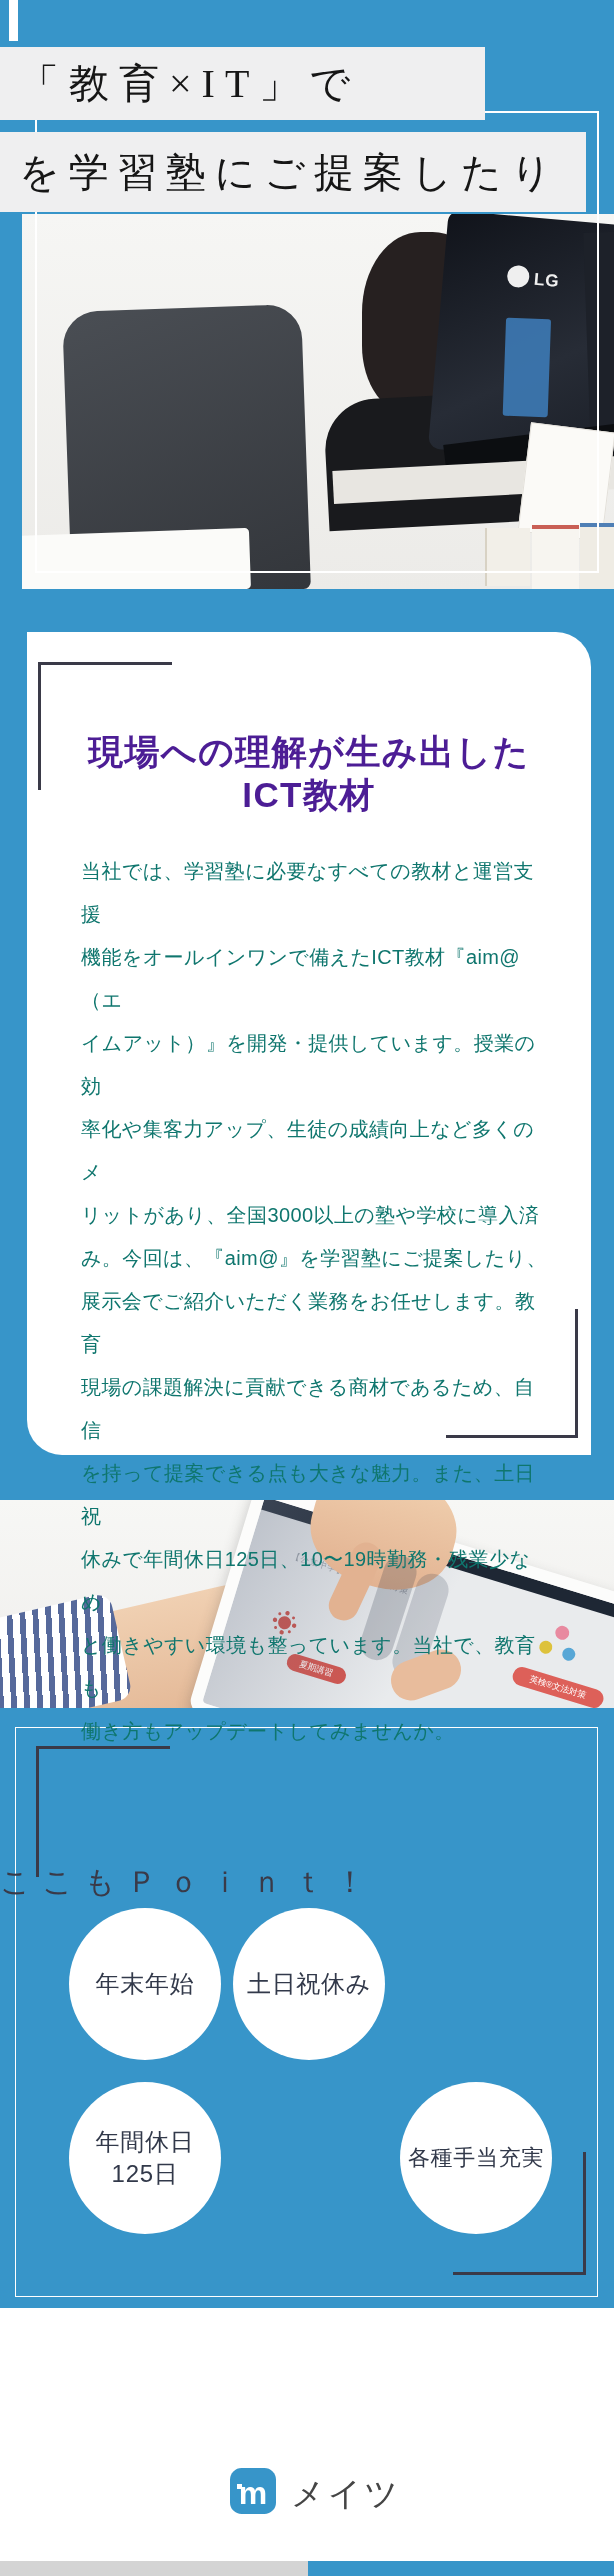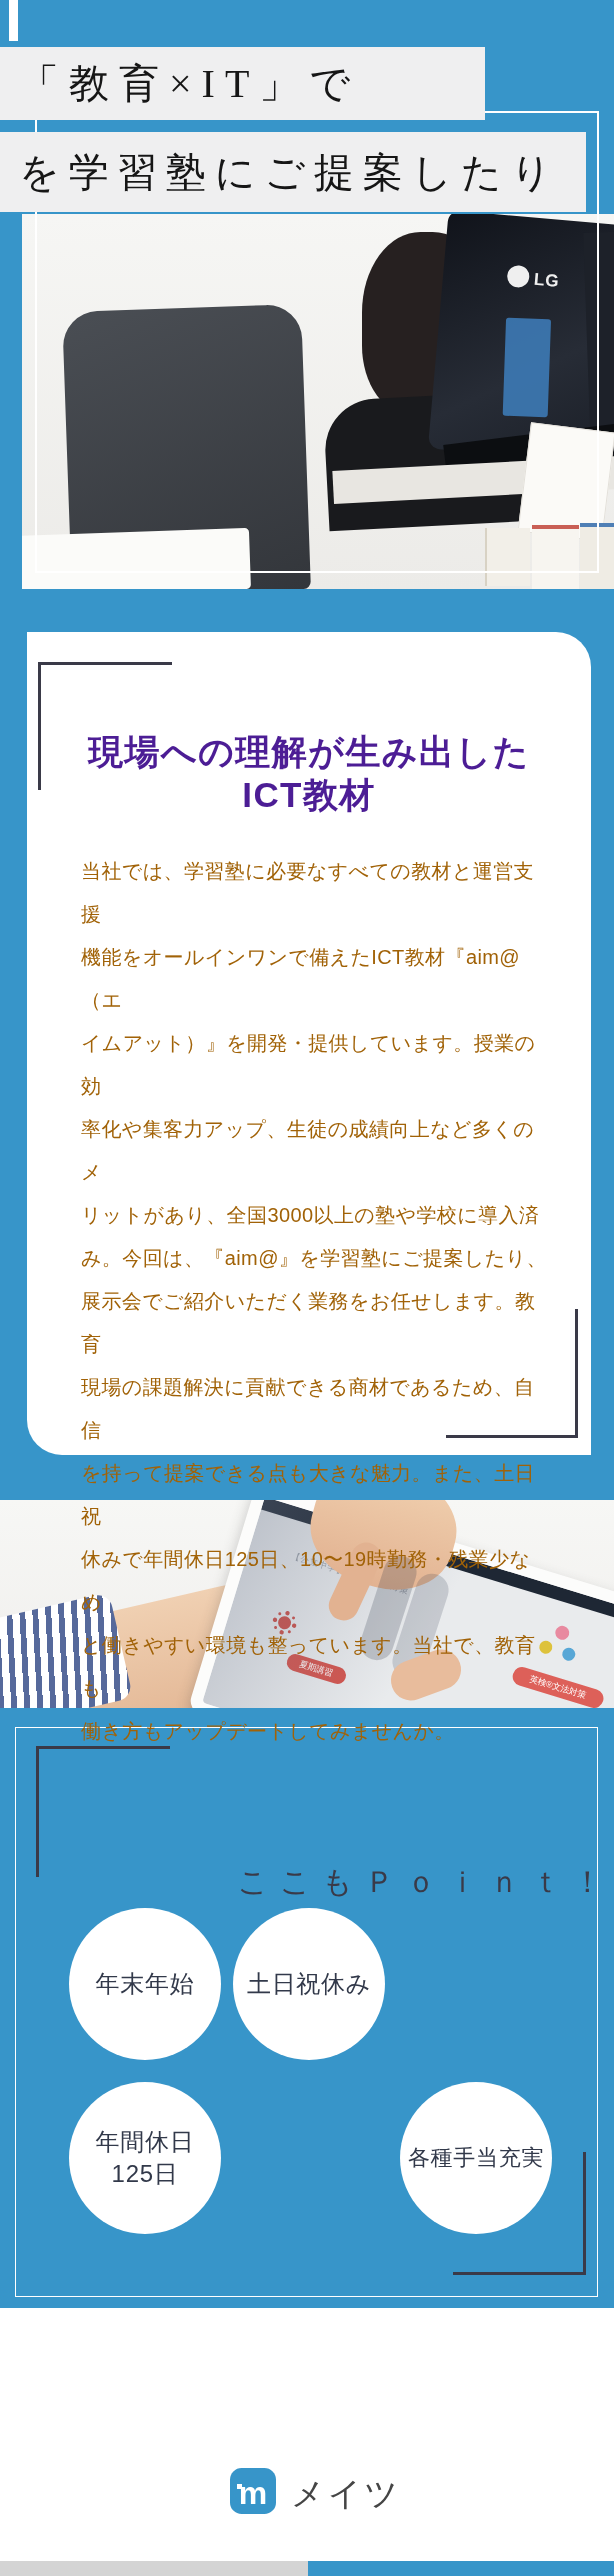--- a/index.html
+++ b/index.html
@@ -50,21 +50,21 @@
   
   .card{left:27px;top:632px;width:564px;height:823px;background:#ffffff;
         border-radius:0 35px 0 35px;z-index:7;}
   .bracket{background:#3a3a48;}
   .card .tl-h{left:11px;top:30px;width:134px;height:2.9px;}
   .card .tl-v{left:11px;top:30px;width:2.9px;height:128px;}
   .card .br-v{left:548px;top:677px;width:2.9px;height:129px;}
   .card .br-h{left:419px;top:803px;width:132px;height:2.9px;}
   .card-title{left:0;top:98px;width:100%;text-align:center;font-size:35px;font-weight:bold;
               color:#4c1d95;line-height:43px;letter-spacing:1.4px;white-space:pre-line;}
-  .card-body{left:54px;top:218px;width:468px;font-size:20px;color:#a16207;line-height:43px;
+  .card-body{left:54px;top:218px;width:468px;font-size:20px;color:#0f766e;line-height:43px;
              white-space:pre-line;letter-spacing:0.4px;}
 
   
   .photo2{left:0;top:1500px;width:614px;height:208px;overflow:hidden;z-index:2;
           background:linear-gradient(#f7f7f5,#efeeec);}
   .wrist{left:-22px;top:108px;width:311px;height:123px;border-radius:51px;
          background:linear-gradient(#f0d0b2,#e3b795);transform:rotate(-13deg);z-index:1;}
   .cuff{left:-29px;top:108px;width:152px;height:108px;border-radius:14.5px;transform:rotate(-13deg);
         background:repeating-linear-gradient(100deg,#ffffff 0 7.2px,#56699b 7.2px 13px);z-index:2;}
   .tablet{left:257px;top:-18px;width:448px;height:239px;background:#fcfcfb;border-radius:14.5px;
@@ -103,21 +103,21 @@
   .thumb{left:390px;top:155px;width:72px;height:40px;border-radius:20px;background:#e8bc9c;
          transform:rotate(-20deg);z-index:4;}
 
   
   .points-border{left:15px;top:1727px;width:583px;height:570px;border:1.4px solid #ffffff;
                  box-sizing:border-box;z-index:3;}
   .pt-tl-h{left:36px;top:1746px;width:134px;height:2.9px;z-index:4;}
   .pt-tl-v{left:36px;top:1746px;width:2.9px;height:131px;z-index:4;}
   .pt-br-v{left:583px;top:2152px;width:2.9px;height:123px;z-index:4;}
   .pt-br-h{left:453px;top:2272px;width:132px;height:2.9px;z-index:4;}
-  .points-title{left:0;top:1862px;width:614px;text-align:right;font-size:30px;color:#3a3a48;
+  .points-title{left:0;top:1862px;width:614px;text-align:left;font-size:30px;color:#3a3a48;
                 letter-spacing:11.6px;z-index:4;}
   .circle{width:152px;height:152px;border-radius:50%;background:#ffffff;z-index:4;
           display:flex;align-items:center;justify-content:center;text-align:center;
           font-size:24px;color:#32394a;line-height:32px;white-space:pre-line;letter-spacing:0.7px;}
   .c1{left:69px;top:1908px;}  .c2{left:233px;top:1908px;}  .c3{left:396px;top:1908px;}
   .c4{left:69px;top:2082px;}  .c5{left:233px;top:2082px;}  .c6{left:400px;top:2082px;font-size:22px;}
 
   
   .footer-bg{left:0;top:2308px;width:614px;height:253px;background:#ffffff;}
   .tagline{left:0;top:2364px;width:614px;text-align:center;font-size:34px;color:#3c3c3c;

